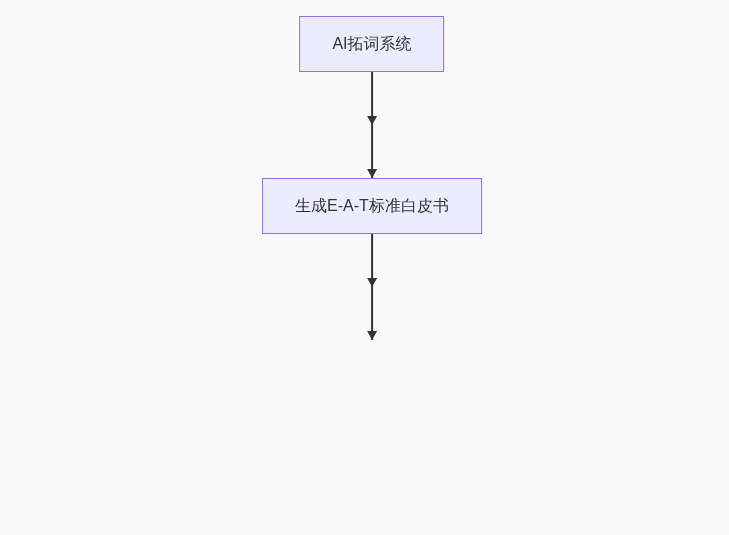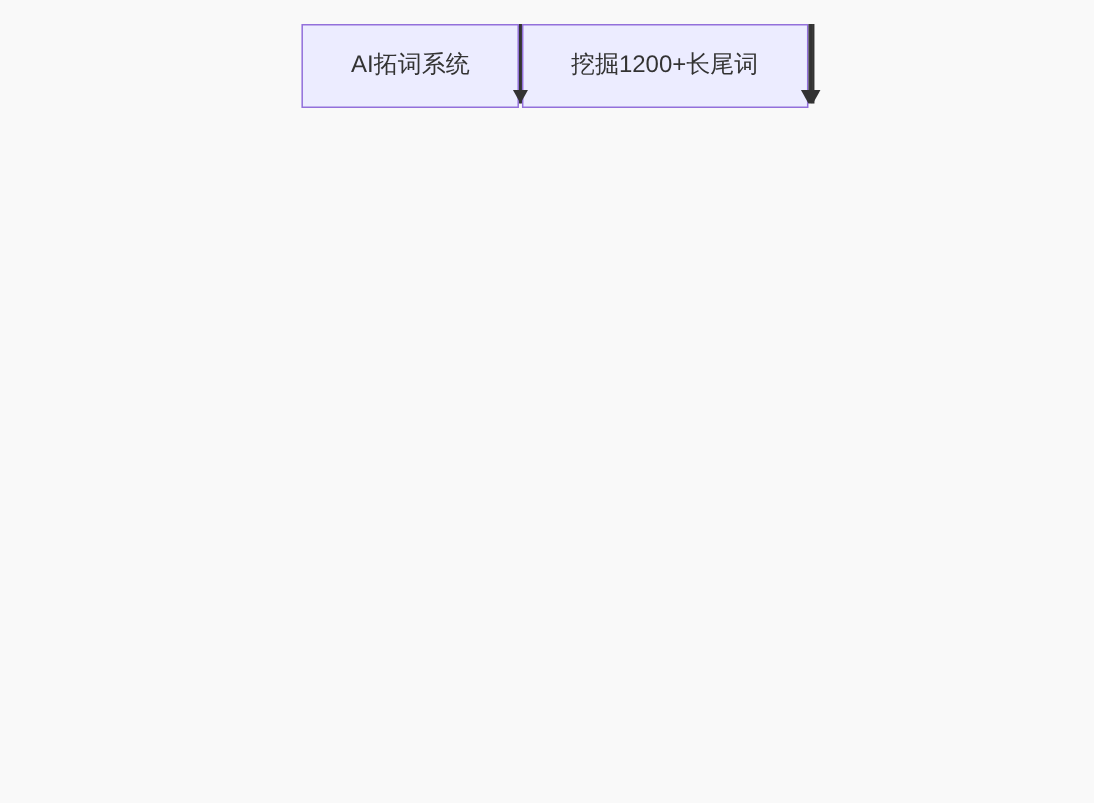--- a/index.html
+++ b/index.html
@@ -13,21 +13,22 @@
     font-family: "Liberation Sans", "DejaVu Sans", sans-serif;
     overflow: hidden;
     position: relative;
   }
   .flowchart {
     position: absolute;
     left: 372px;
     top: 16px;
     transform: translateX(-50%);
     display: flex;
-    flex-direction: row;
+    flex-direction: column;
+    align-items: center;
   }
   .node {
     background: var(--node-fill, #ECECFF);
     border: 1.5px solid var(--node-border, #9370DB);
     color: var(--text-color, #333333);
     font-size: 16px;
     line-height: 16px;
     padding: 19px 32px;
     text-align: center;
     white-space: nowrap;
@@ -55,26 +56,26 @@
 <body style="--bg: #f9f9f9; --node-fill: #ECECFF; --node-border: #9370DB; --text-color: #333333; --arrow-color: #333333;">
 
 <div class="flowchart">
 
   <div class="node">AI拓词系统</div>
 
   <div class="edge">
     <div class="arrowhead"></div>
   </div>
 
-  <div class="node">挖掘1200+长尾词</div>
 
   <div class="edge">
     <div class="arrowhead"></div>
   </div>
 
+  <div class="node">生成E-A-T标准白皮书</div>
 
   <div class="edge">
     <div class="arrowhead"></div>
   </div>
 
 
   <div class="edge">
     <div class="arrowhead"></div>
   </div>
 

